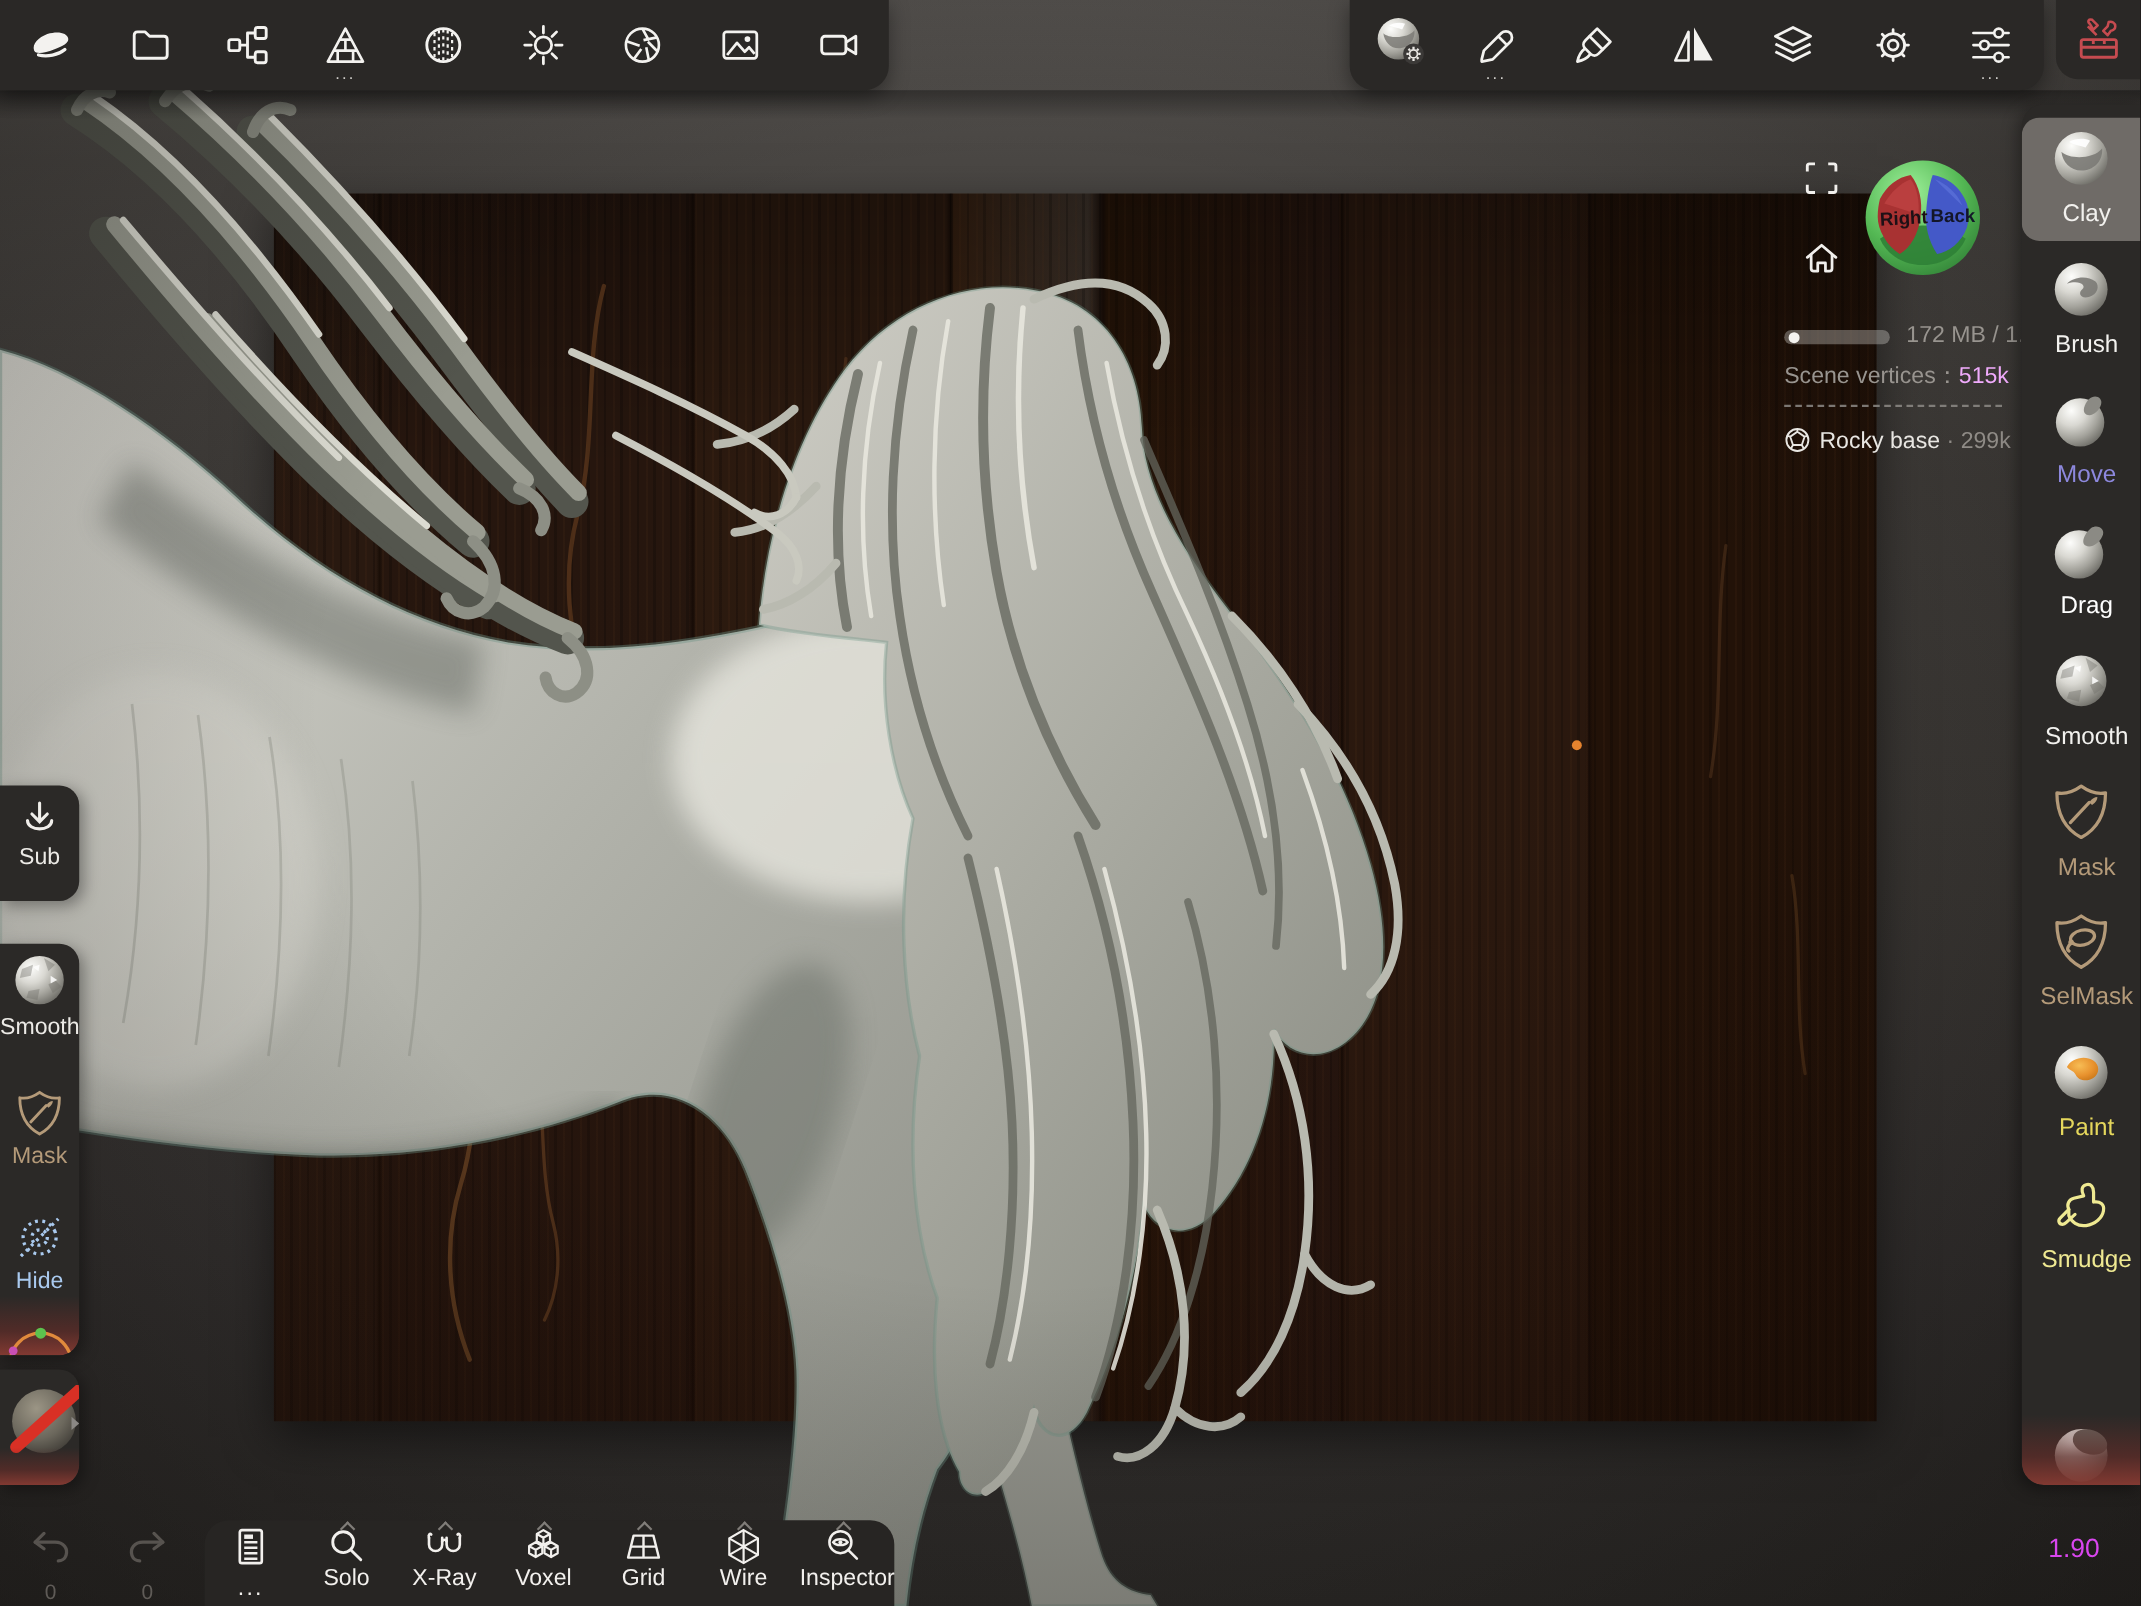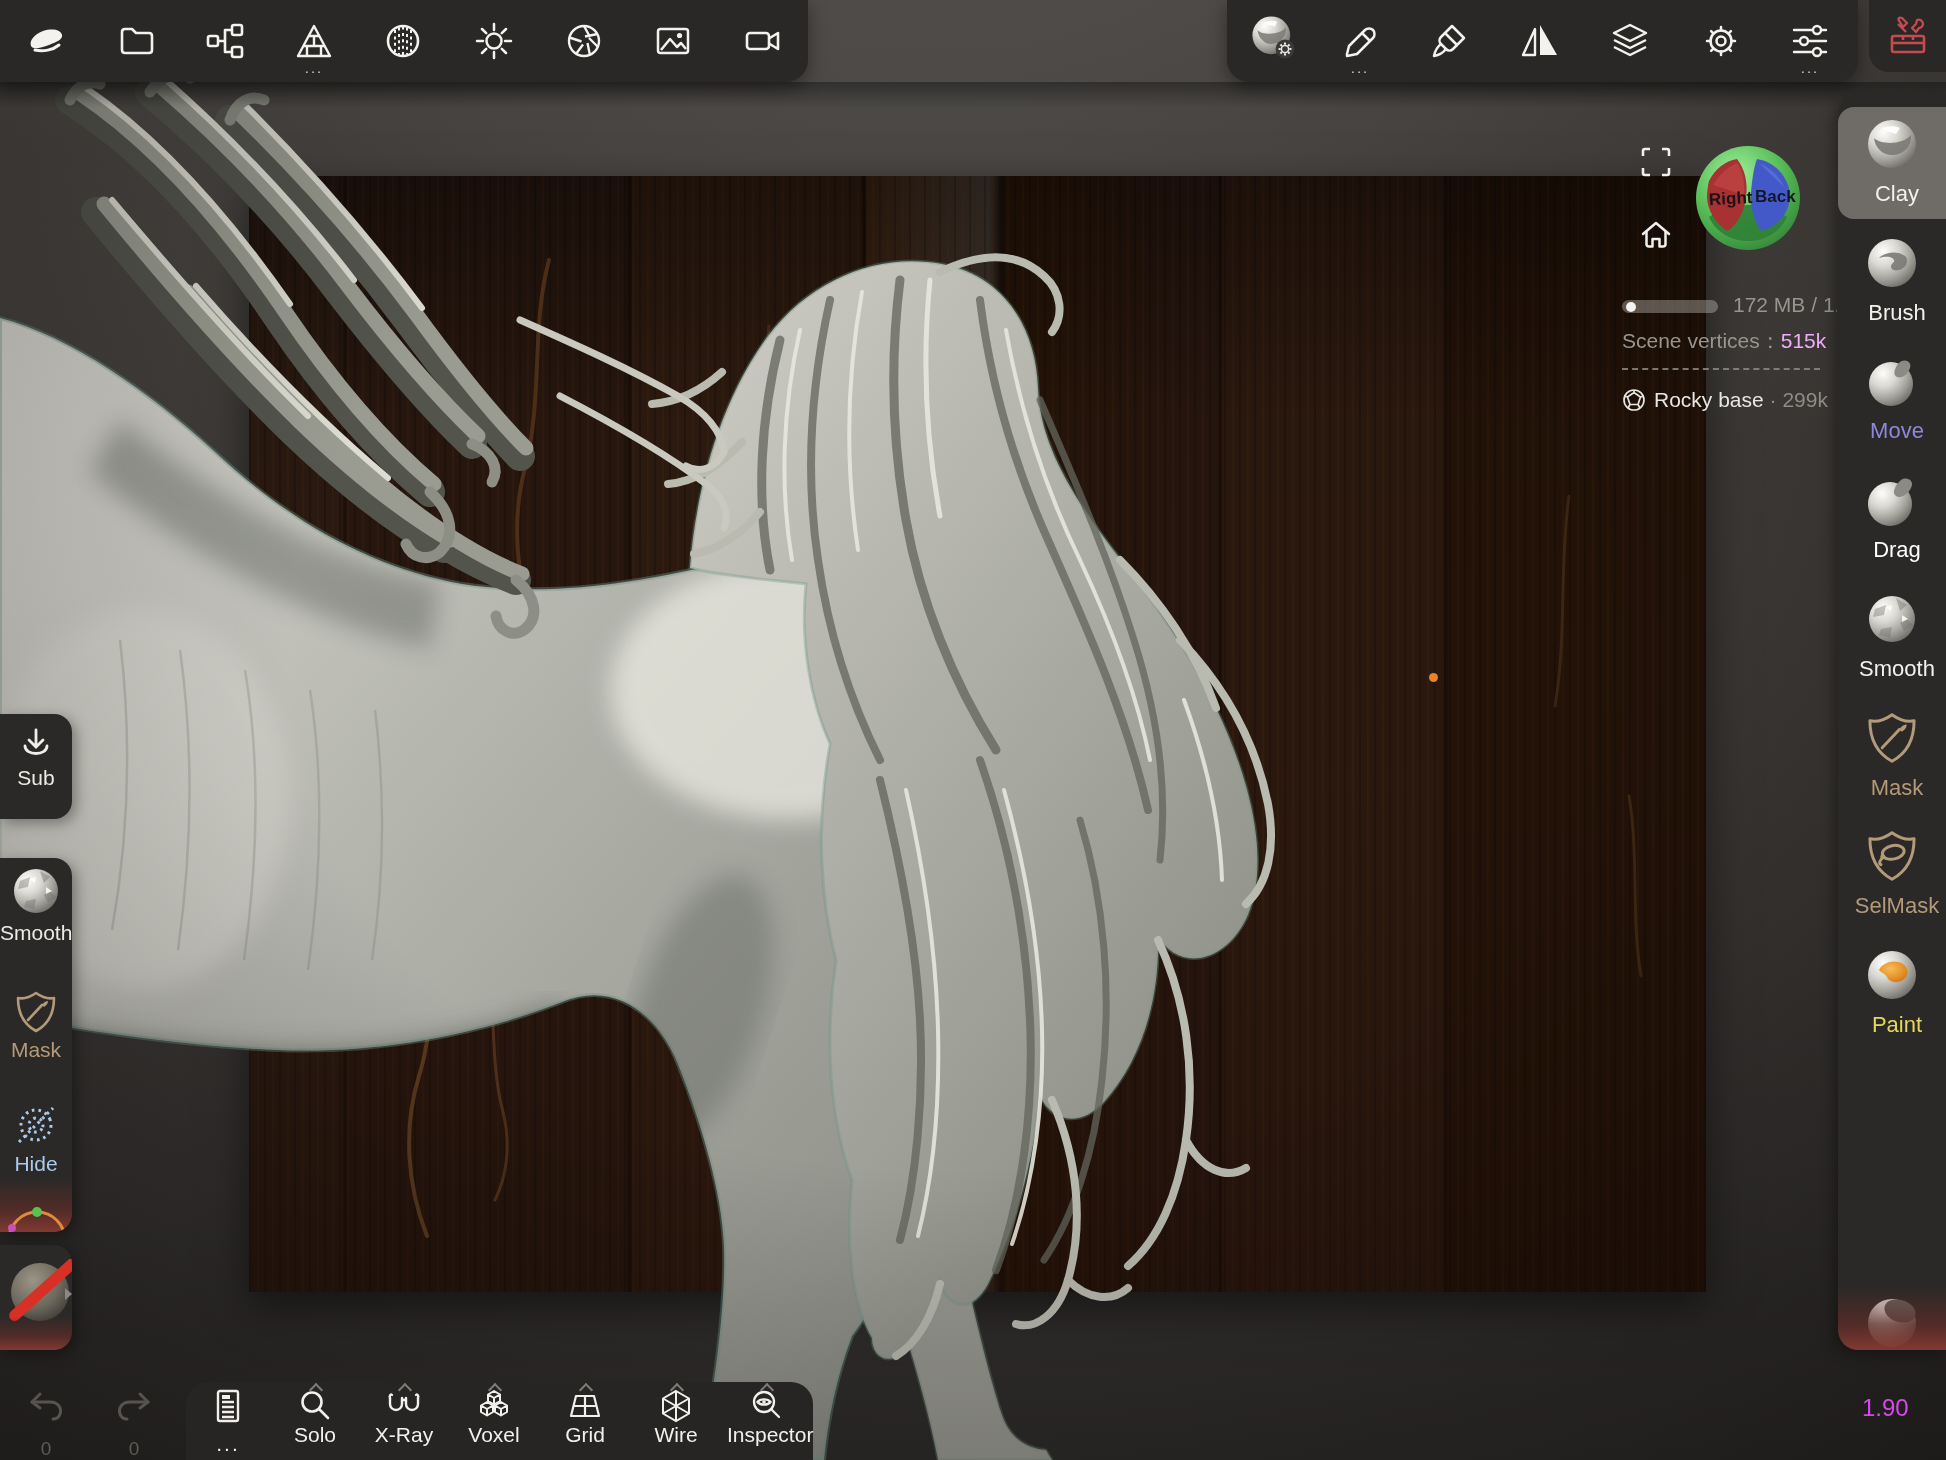--- a/index.html
+++ b/index.html
@@ -531,20 +531,27 @@
           </svg></div>
       <div class="tlabel" style="color: rgb(180, 154, 121);">SelMask</div>
     </div>
     <div class="tool" style="top:843px">
       <div class="ticon"><svg width="54" height="54" viewBox="0 0 54 54">
             <circle cx="27" cy="27" r="24" fill="url(#sgrad)"></circle>
             <path d="M14,22 C18,14 30,11 38,16 C44,20 44,28 38,32 C32,36 24,34 22,29 C20,25 16,25 14,22 Z" fill="url(#pgrad)"></path>
           </svg></div>
       <div class="tlabel" style="color: rgb(229, 215, 92);">Paint</div>
     </div>
+    <div class="tool" style="top: 963px; color: rgb(239, 233, 146);">
+      <div class="ticon"><svg width="54" height="54" viewBox="0 0 48 48" fill="none" stroke="currentColor" stroke-width="2.6" stroke-linejoin="round" stroke-linecap="round">
+            <path d="M14,28 L7,35 C5,37 6,40 9,40 C10,40 11,39.5 12,38.5 L19,32"></path>
+            <path d="M14,28 C12,24 14,20 18,19 L26,17 C24,13 24,9 28,8 C32,7 34,10 34,14 L34,22 C39,21 43,24 42,29 C41,35 35,40 28,41 C21,42 16,38 14,33 Z"></path>
+          </svg></div>
+      <div class="tlabel" style="color: rgb(239, 233, 146);">Smudge</div>
+    </div>
     <svg style="position:absolute;left:27px;top:1196px" width="54" height="59" viewBox="0 0 54 59">
         <circle cx="27" cy="32" r="24" fill="url(#sgrad)"></circle>
         <ellipse cx="35" cy="20" rx="16" ry="11" fill="#66625c" transform="rotate(18 35 20)"></ellipse>
       </svg>
     <div class="redglow" style="height:64px;border-radius:0 0 0 20px"></div>
   </div>
 
   <div class="zoomlvl">1.90</div>
 
   <div class="histbtn" style="left:22px">

